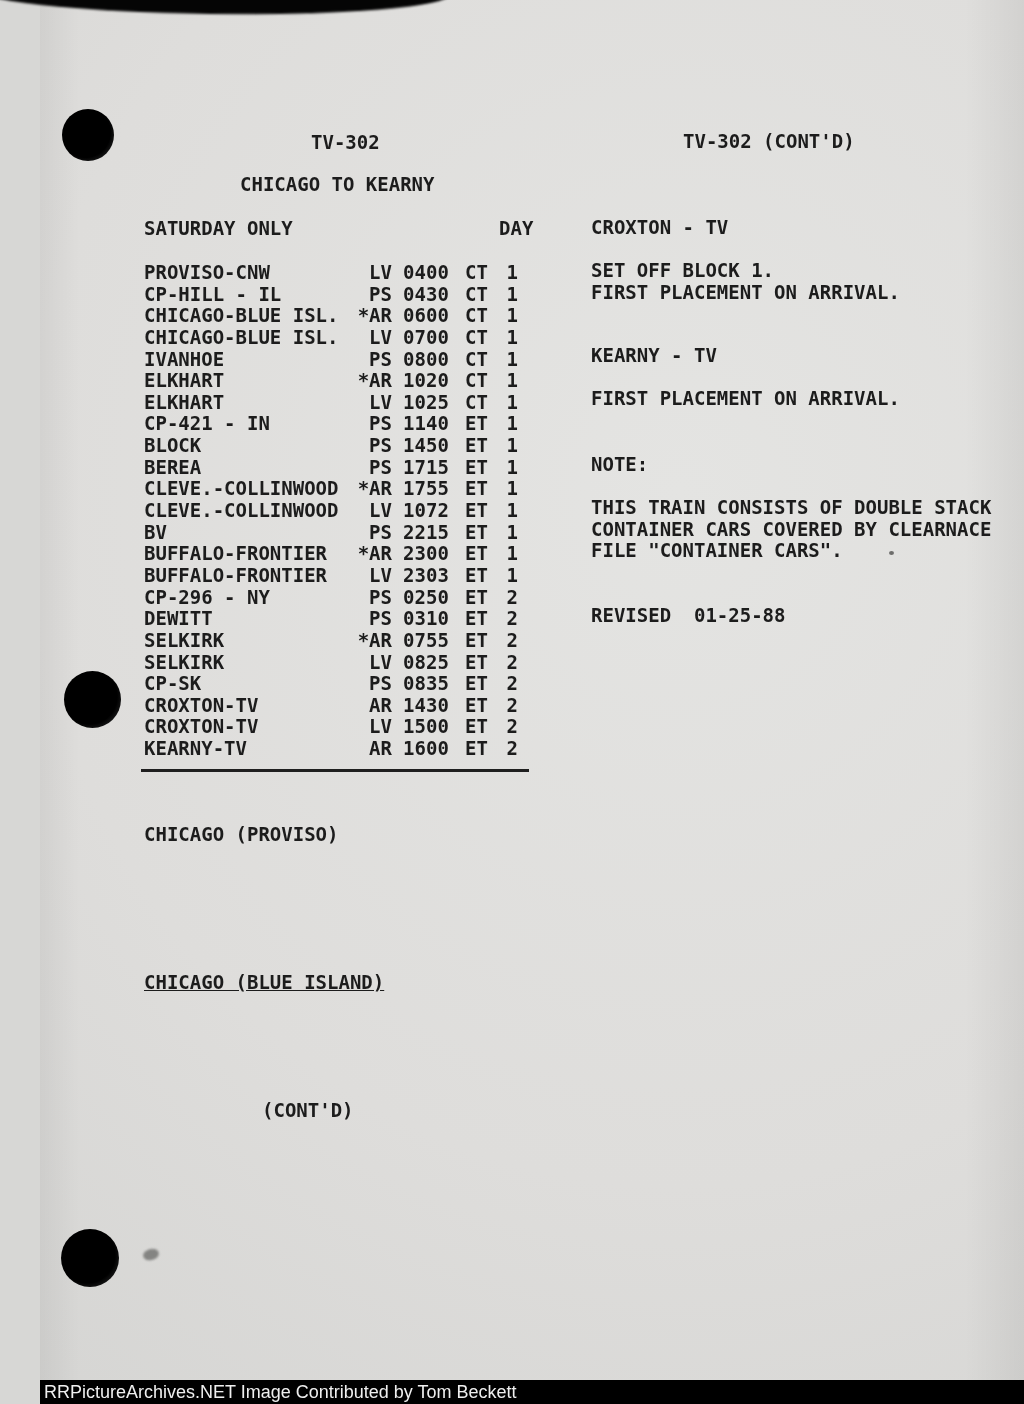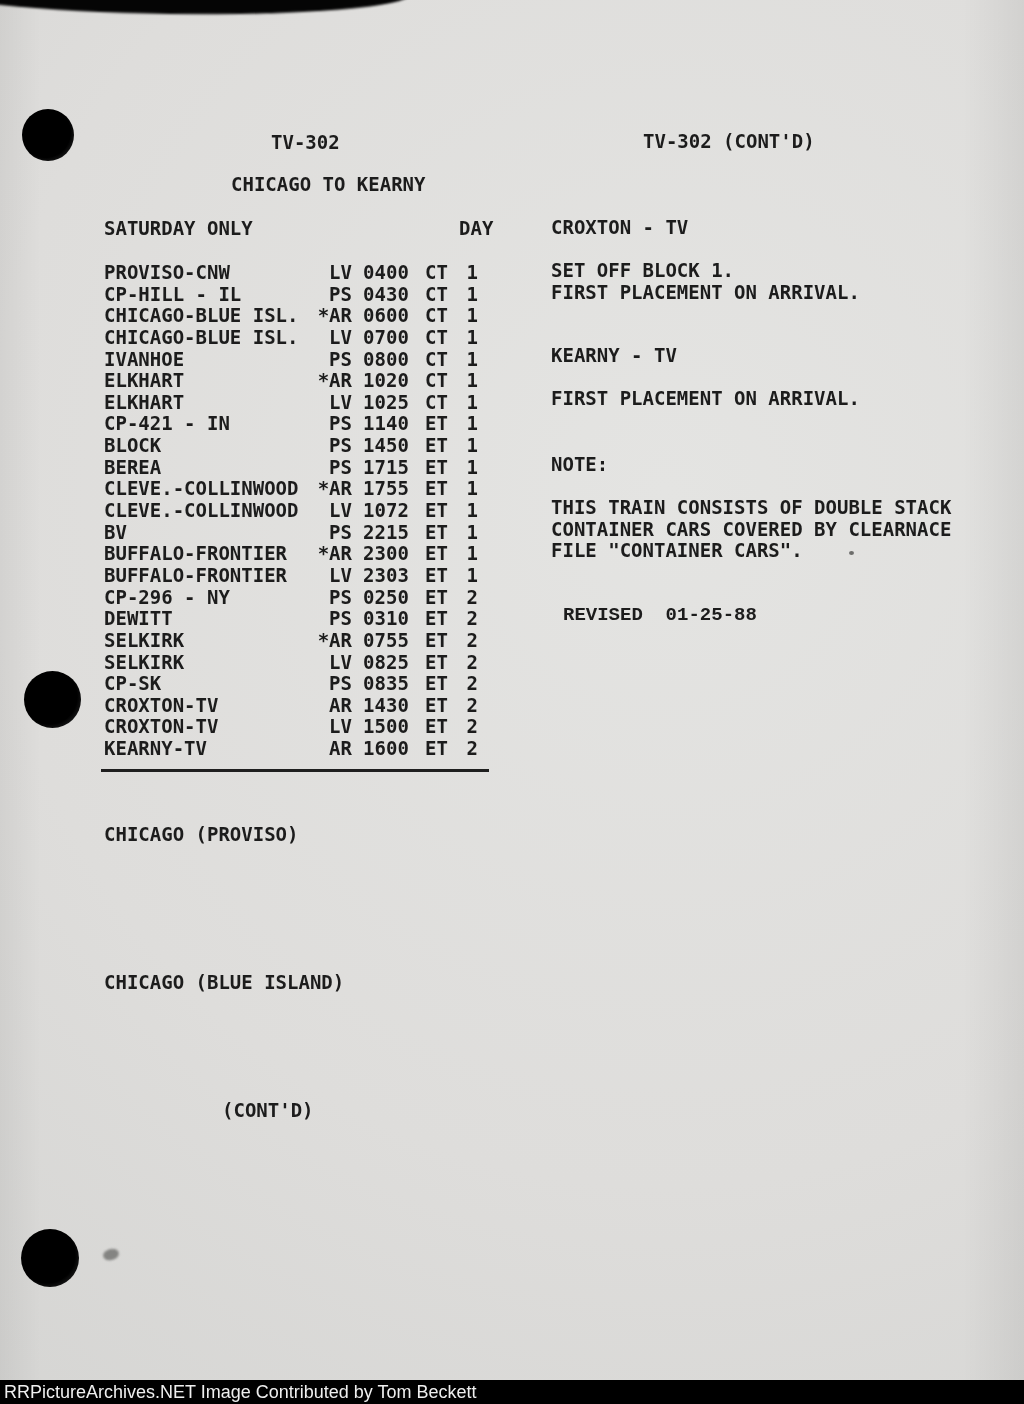--- a/index.html
+++ b/index.html
@@ -8,20 +8,21 @@
     position: relative;
     overflow: hidden;
     background: #d7d7d5;
     font-family: "DejaVu Sans Mono", "Liberation Mono", monospace;
   }
   .page {
     position: absolute; inset: 0;
     background:
       linear-gradient(to right, rgba(0,0,0,0.05), rgba(0,0,0,0) 4%, rgba(0,0,0,0) 94%, rgba(0,0,0,0.06)),
       radial-gradient(ellipse 120% 90% at 65% 35%, #e4e4e2 0%, #dedddb 55%, #d3d3d1 100%);
+    margin-left: 40px;
   }
   
   .top-band {
     position: absolute;
     top: -32px; left: -70px;
     width: 480px; height: 46px;
     background: #050505;
     border-radius: 50%;
     transform: rotate(0.8deg);
     filter: blur(1px);
@@ -51,38 +52,38 @@
     color: #1c1c1c;
     font-family: "DejaVu Sans Mono", "Liberation Mono", monospace;
     font-weight: 700;
     font-size: 19px;
     line-height: 21.65px;
     white-space: pre;
     letter-spacing: 0;
   }
   .t-left-title    { left: 271px; top: 132px; }
   .t-right-title   { left: 643px; top: 131px; }
-  .t-subtitle      { left: 231px; top: 174px; }
+  .t-subtitle      { left: 200px; top: 174px; }
   .t-header-left   { left: 104px; top: 218px; text-align: center; }
   .t-header-day    { left: 459px; top: 218px; }
   .t-table         { left: 104px; top: 262px; }
   .t-rule {
     position: absolute; left: 101px; top: 769px;
     width: 388px; height: 3px; background: #1f1f1f;
   }
   .t-croxton-head  { left: 551px; top: 217px; }
   .t-croxton-lines { left: 551px; top: 260px; }
   .t-kearny-head   { left: 551px; top: 345px; }
   .t-kearny-line   { left: 551px; top: 388px; }
   .t-note-head     { left: 551px; top: 454px; }
   .t-note-lines    { left: 551px; top: 497px; }
-  .t-revised       { left: 563px; top: 605px; font-family: Liberation Mono, monospace; }
+  .t-revised       { left: 551px; top: 605px; }
   .t-proviso-head  { left: 104px; top: 824px; }
   .t-proviso-lines { left: 104px; top: 866px; }
-  .t-bi-head       { left: 104px; top: 972px; }
+  .t-bi-head       { left: 104px; top: 972px; text-decoration: underline; }
   .t-bi-lines      { left: 104px; top: 1016px; }
   .t-contd         { left: 222px; top: 1100px; }
 
   .sched-row { display: flex; height: 21.65px; }
   .c-station { width: 204px; text-align: left; }
   .c-event   { width: 44px;  text-align: right; }
   .c-time    { width: 68px;  text-align: center; }
   .c-tz      { width: 28px;  text-align: right; }
   .c-day     { width: 30px;  text-align: right; }
 

